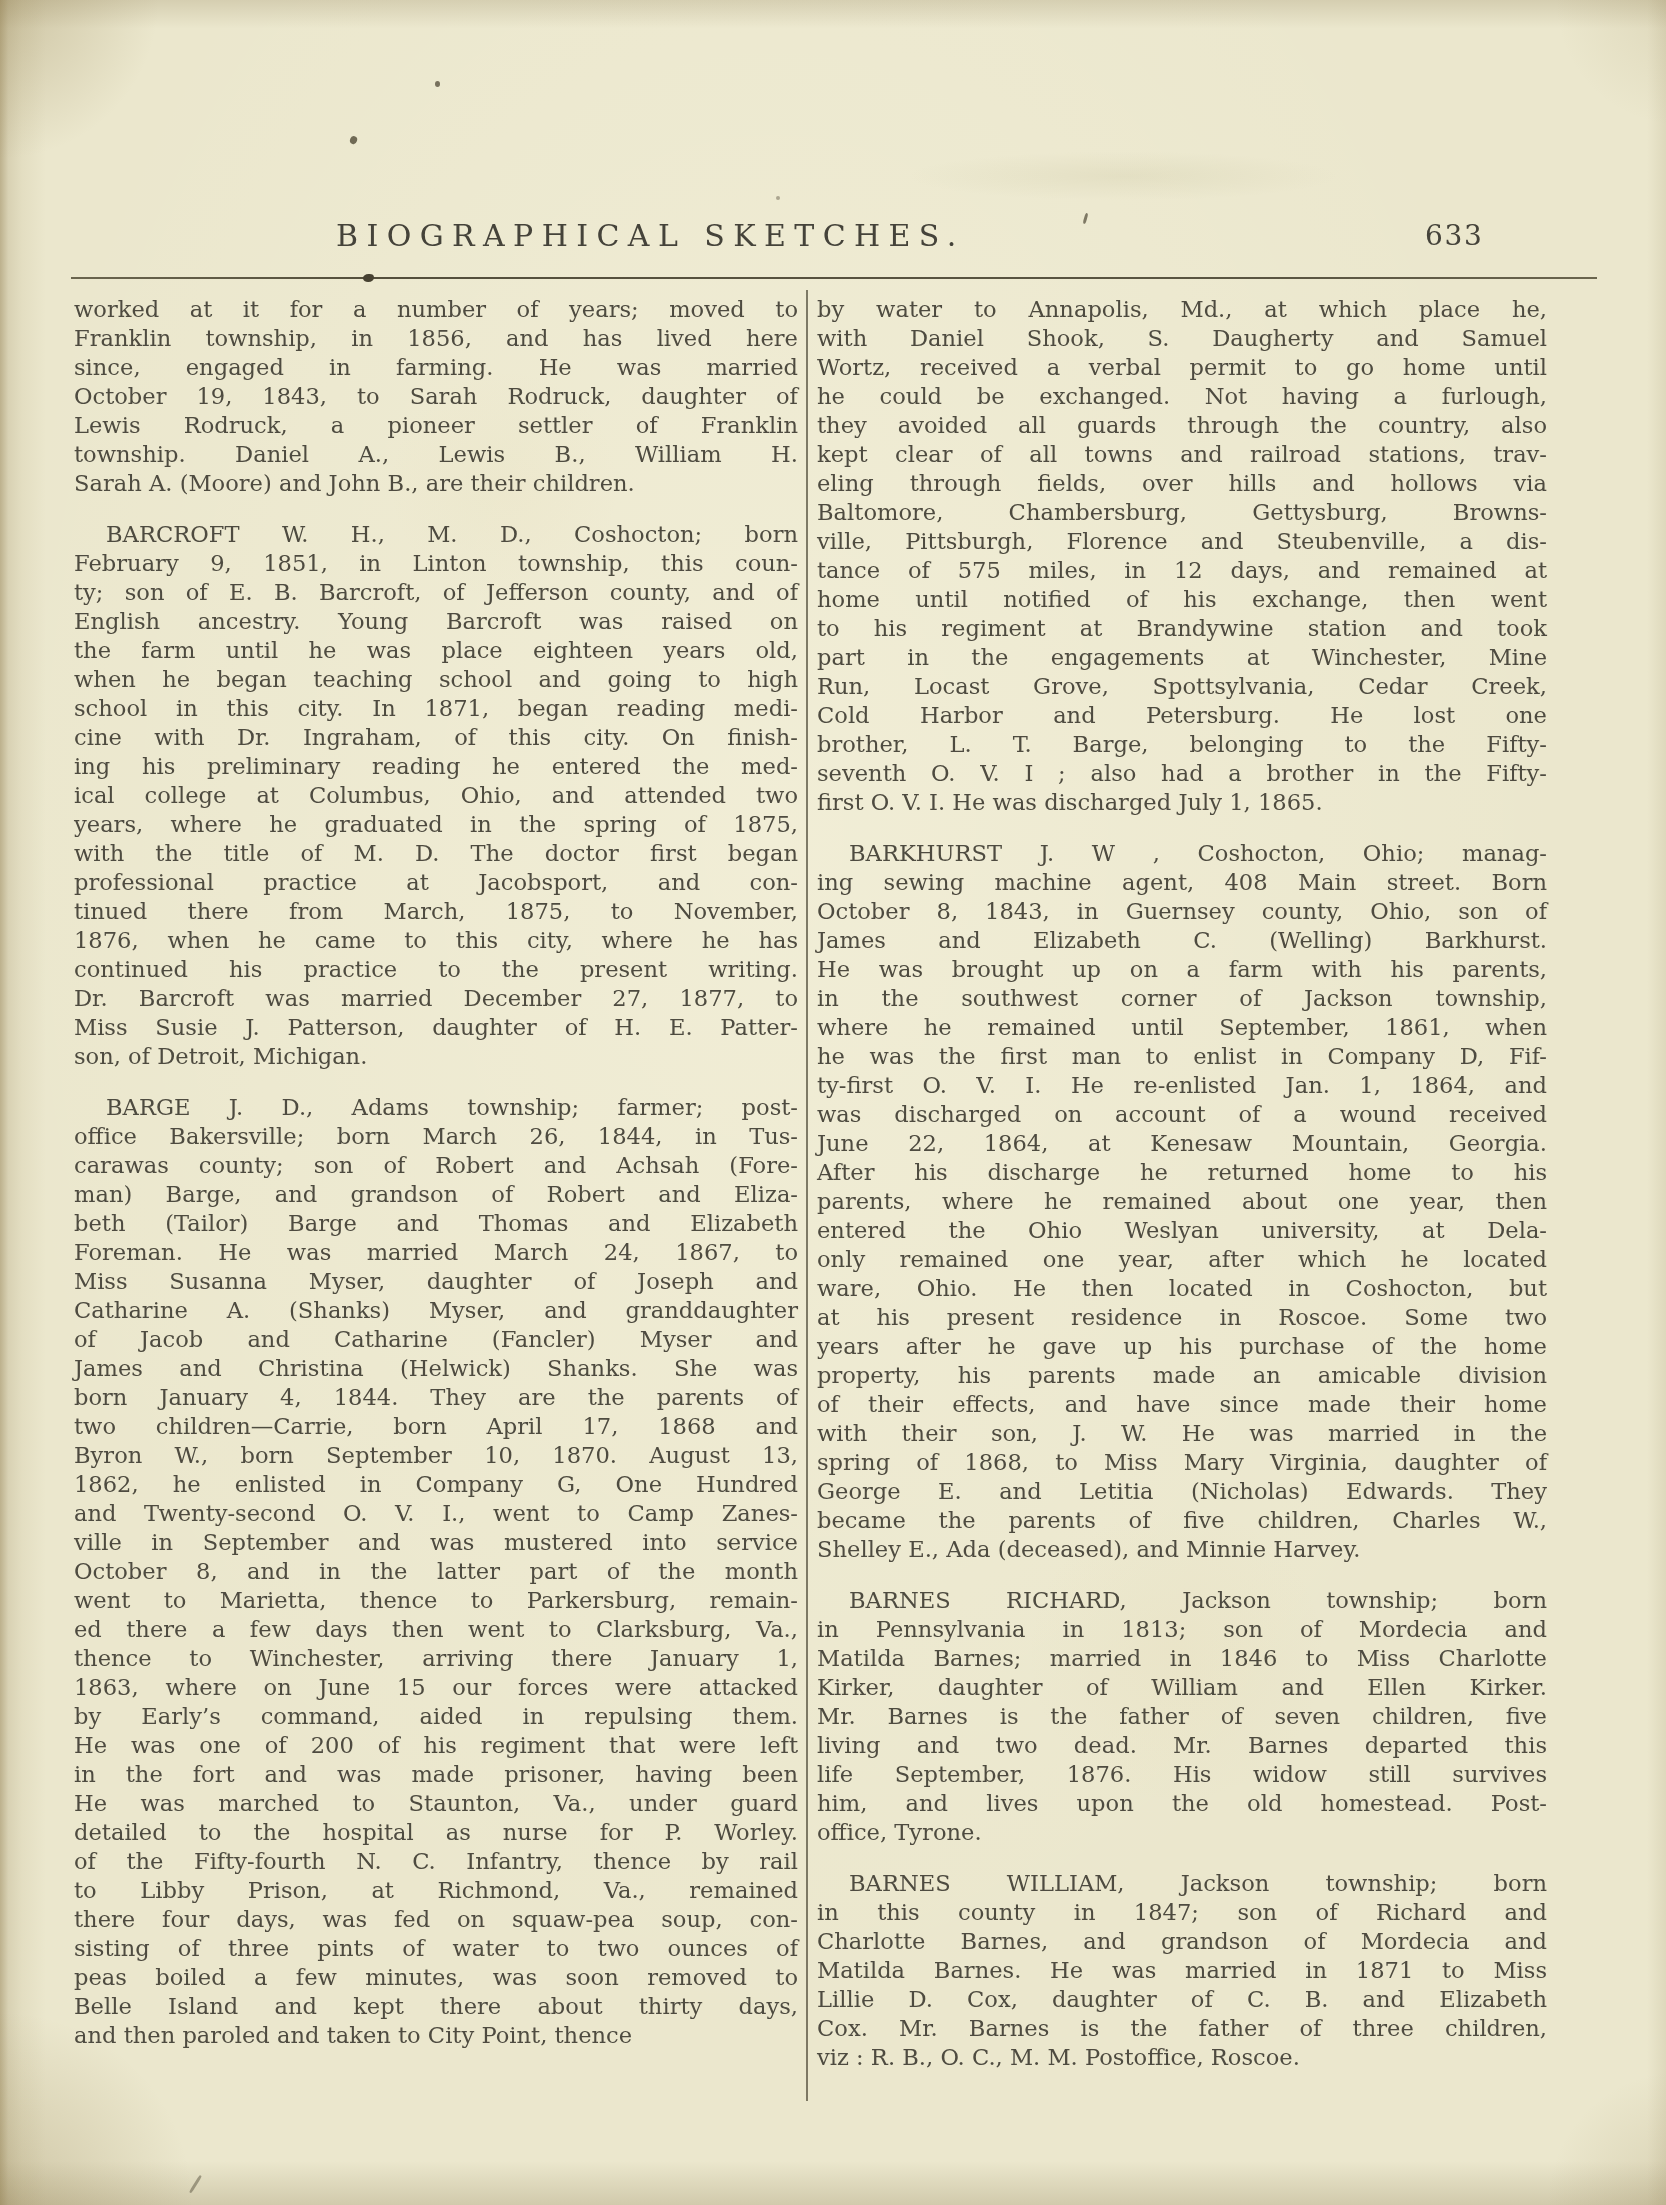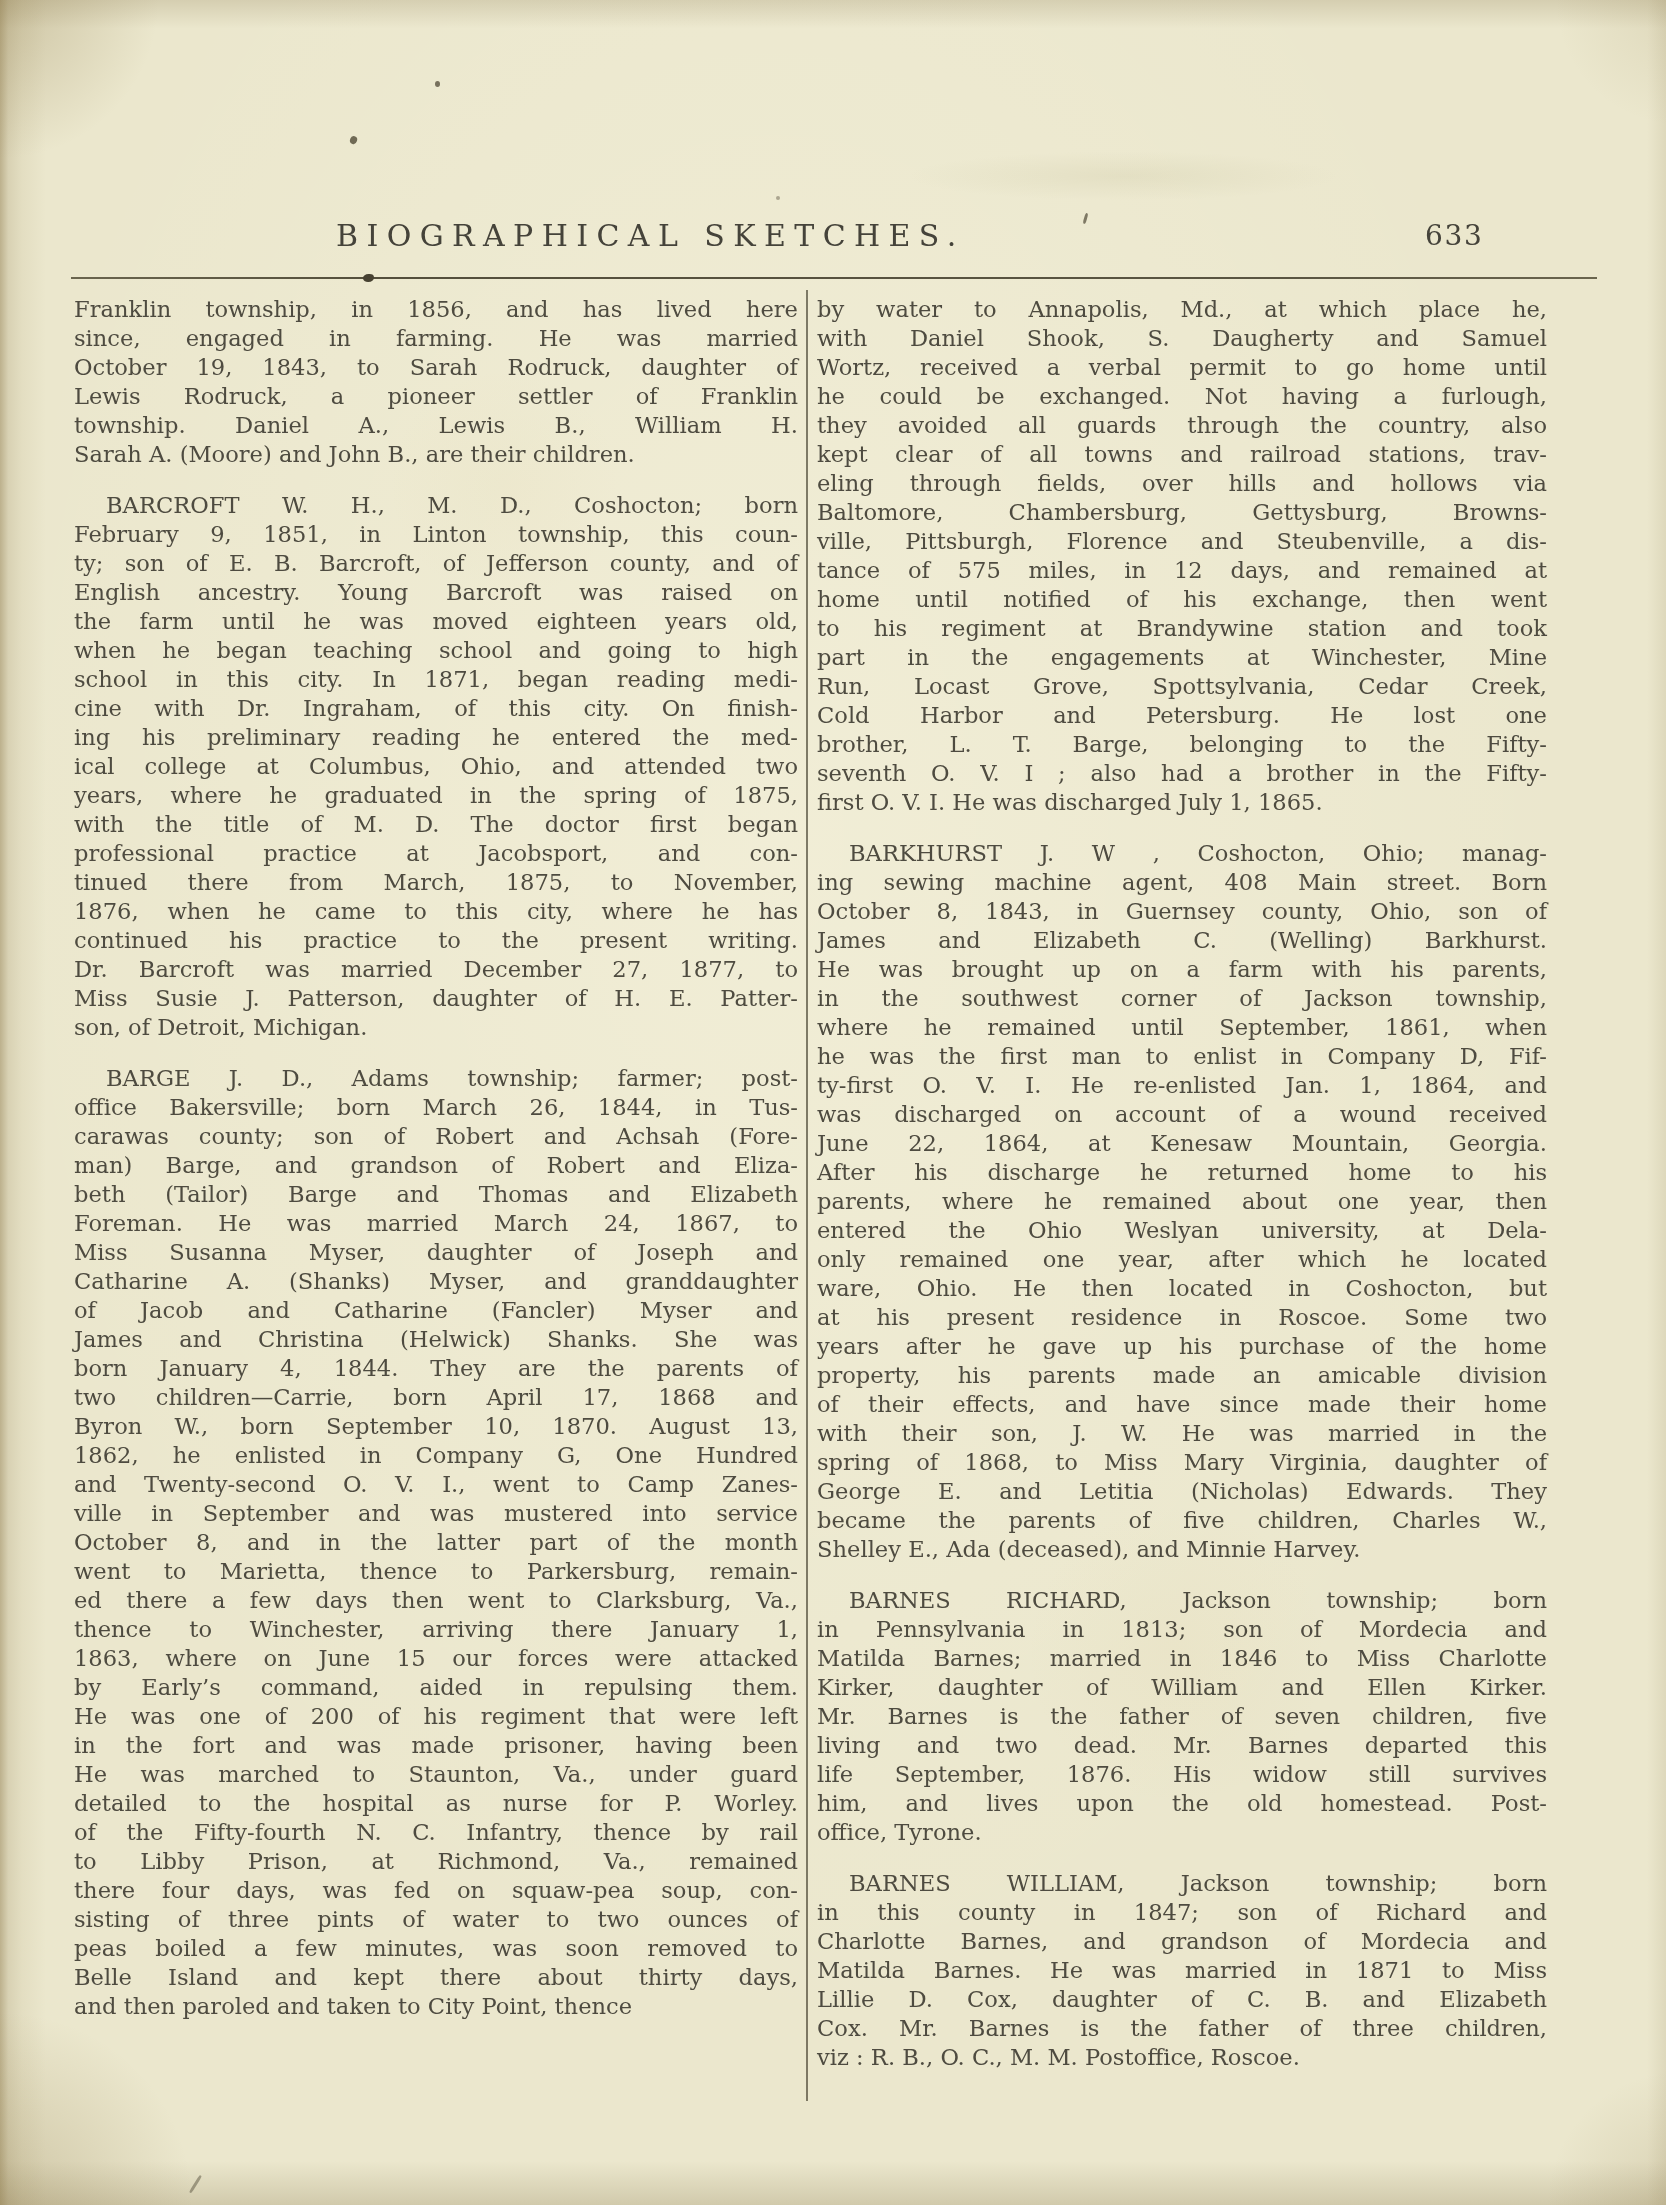--- a/index.html
+++ b/index.html
@@ -75,33 +75,34 @@
 
 <div class="page">
   <div class="ghost-stain"></div>
   <span class="header-title">BIOGRAPHICAL SKETCHES.</span>
   <span class="page-number">633</span>
   <div class="hrule"></div>
   <div class="rule-blob"></div>
   <div class="divider"></div>
   <div class="col left">
       <div class="para">
+        <div class="tline">worked at it for a number of years; moved to</div>
         <div class="tline">Franklin township, in 1856, and has lived here</div>
         <div class="tline">since, engaged in farming. He was married</div>
         <div class="tline">October 19, 1843, to Sarah Rodruck, daughter of</div>
         <div class="tline">Lewis Rodruck, a pioneer settler of Franklin</div>
         <div class="tline">township. Daniel A., Lewis B., William H.</div>
         <div class="tline lastline">Sarah A. (Moore) and John B., are their children.</div>
       </div>
       <div class="para">
         <div class="tline firstline">BARCROFT W. H., M. D., Coshocton; born</div>
         <div class="tline">February 9, 1851, in Linton township, this coun-</div>
         <div class="tline">ty; son of E. B. Barcroft, of Jefferson county, and of</div>
         <div class="tline">English ancestry. Young Barcroft was raised on</div>
-        <div class="tline">the farm until he was moved eighteen years old,</div>
+        <div class="tline">the farm until he was place eighteen years old,</div>
         <div class="tline">when he began teaching school and going to high</div>
         <div class="tline">school in this city. In 1871, began reading medi-</div>
         <div class="tline">cine with Dr. Ingraham, of this city. On finish-</div>
         <div class="tline">ing his preliminary reading he entered the med-</div>
         <div class="tline">ical college at Columbus, Ohio, and attended two</div>
         <div class="tline">years, where he graduated in the spring of 1875,</div>
         <div class="tline">with the title of M. D. The doctor first began</div>
         <div class="tline">professional practice at Jacobsport, and con-</div>
         <div class="tline">tinued there from March, 1875, to November,</div>
         <div class="tline">1876, when he came to this city, where he has</div>

